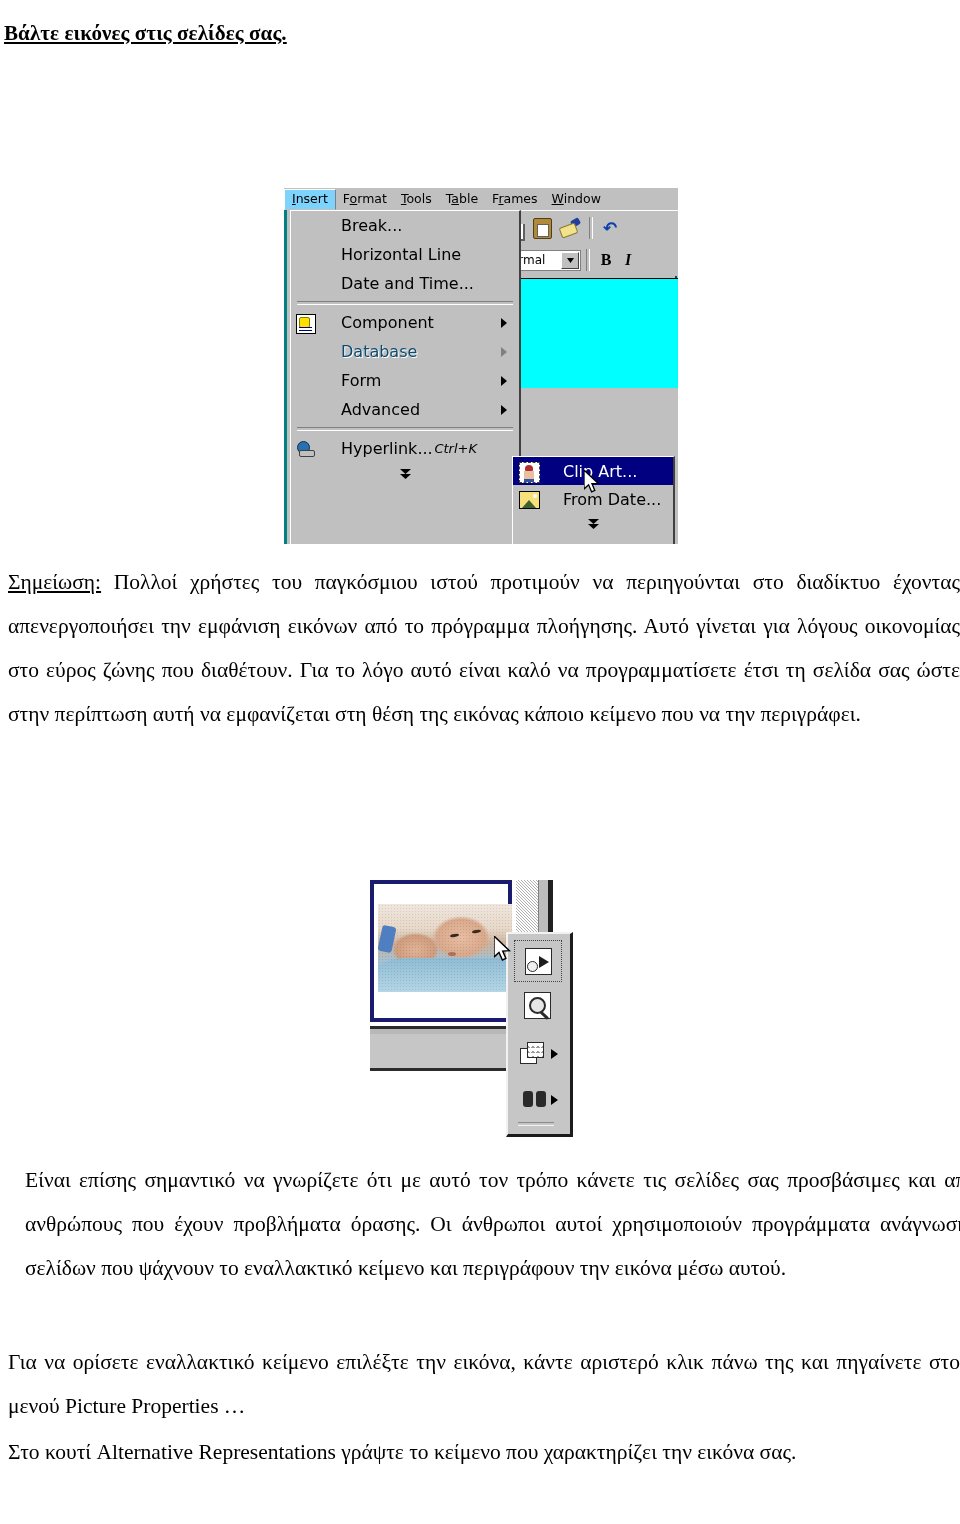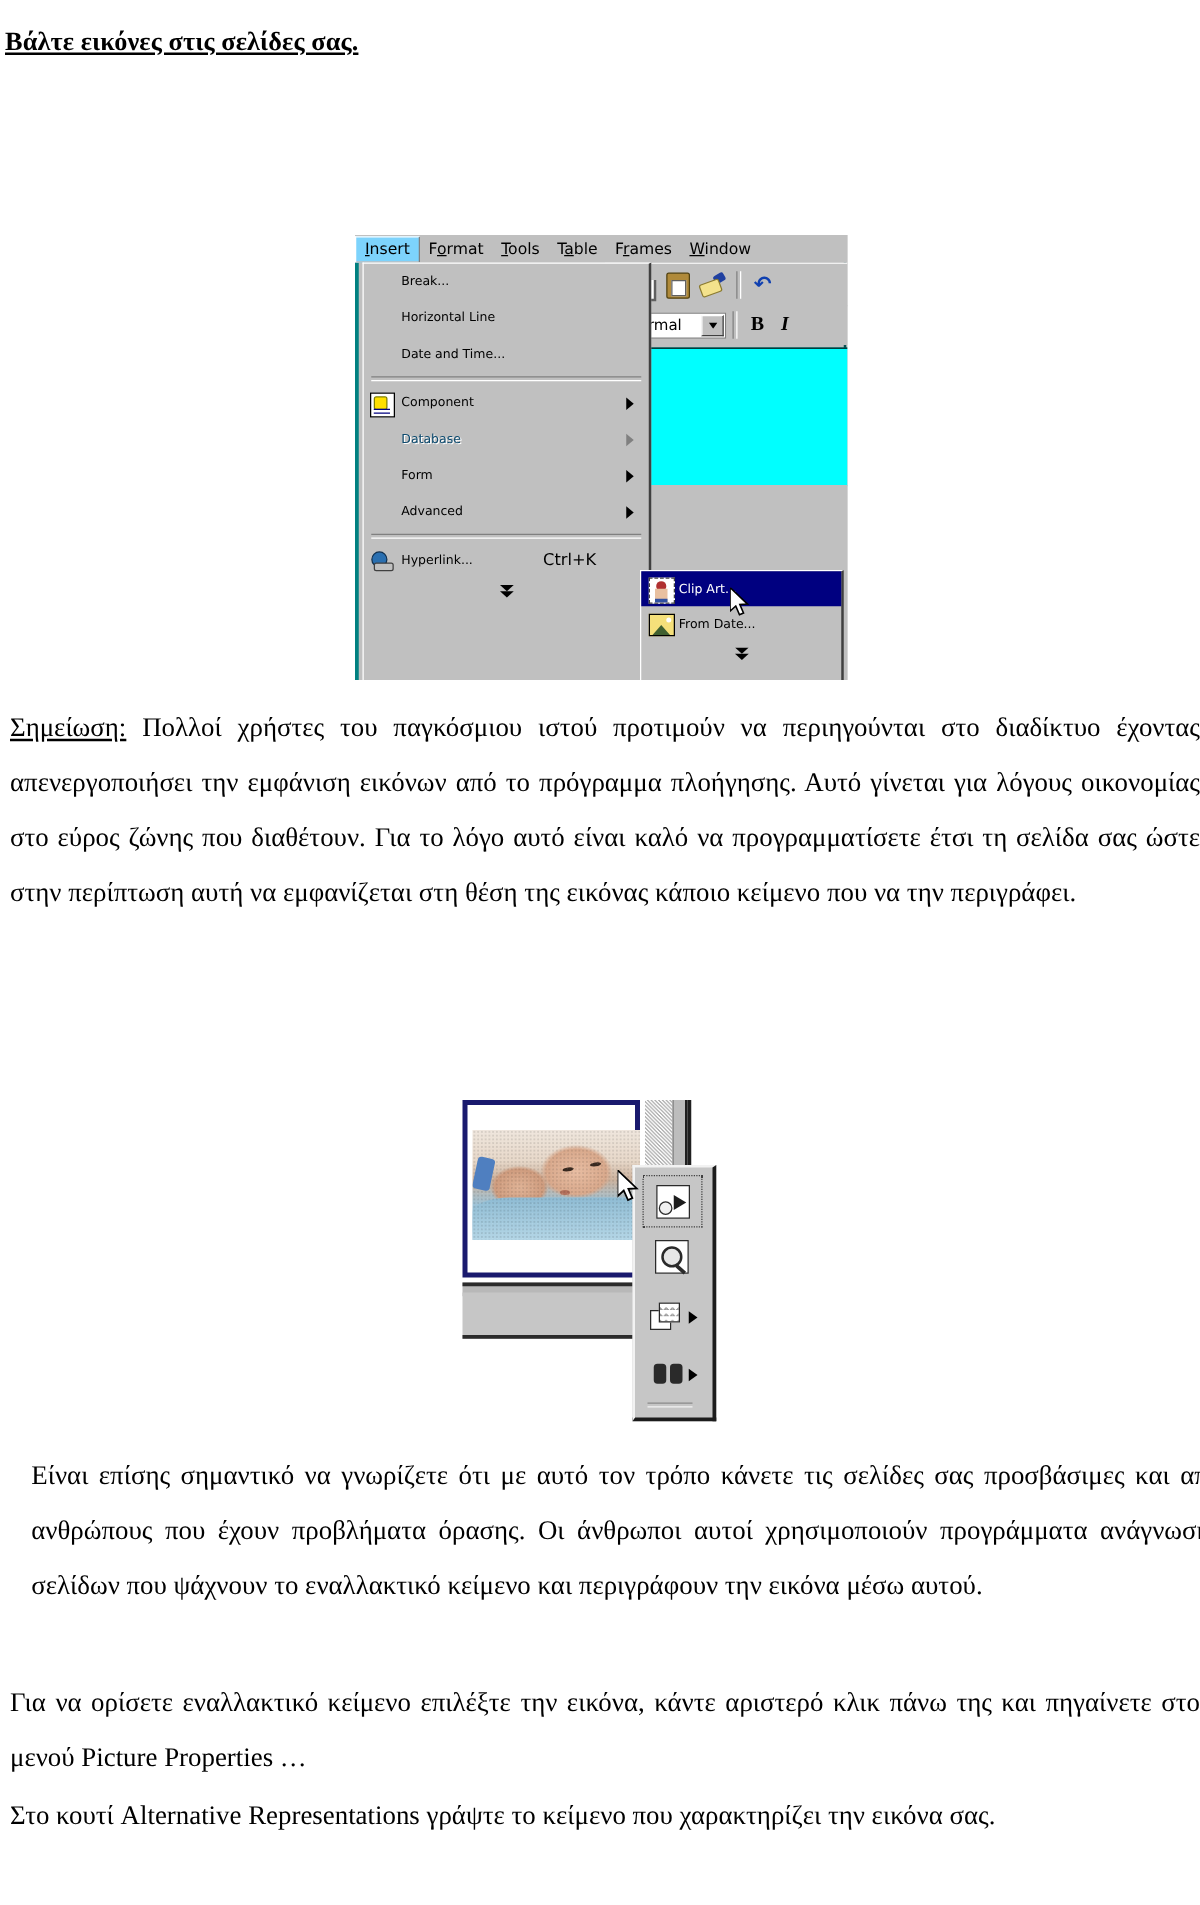--- a/index.html
+++ b/index.html
@@ -147,24 +147,24 @@
     border-bottom: 2px solid #404040;
   }
   .mi {
     height: 29px;
     display: flex; align-items: center;
     padding-left: 2px;
     position: relative;
   }
   .mi .mi-ico { width: 26px; height: 24px; position: relative; flex: 0 0 26px; }
   .mi .mi-label {
-    font-size: 10px; margin-left: 2px; white-space: nowrap;
+    font-size: 16px; margin-left: 22px; white-space: nowrap;
   }
   .mi .mi-accel {
-    position: absolute; right: 42px; font-size: 13px;
+    position: absolute; right: 42px; font-size: 13px; font-style: italic;
   }
   .mi .mi-arrow {
     position: absolute; right: 12px;
     width: 0; height: 0;
     border-top: 5px solid transparent;
     border-bottom: 5px solid transparent;
     border-left: 6px solid #000;
   }
   .mi.disabled .mi-label,
   .mi.disabled .mi-accel { color: #0c4a6e; text-shadow: 1px 1px 0 #fff; }

